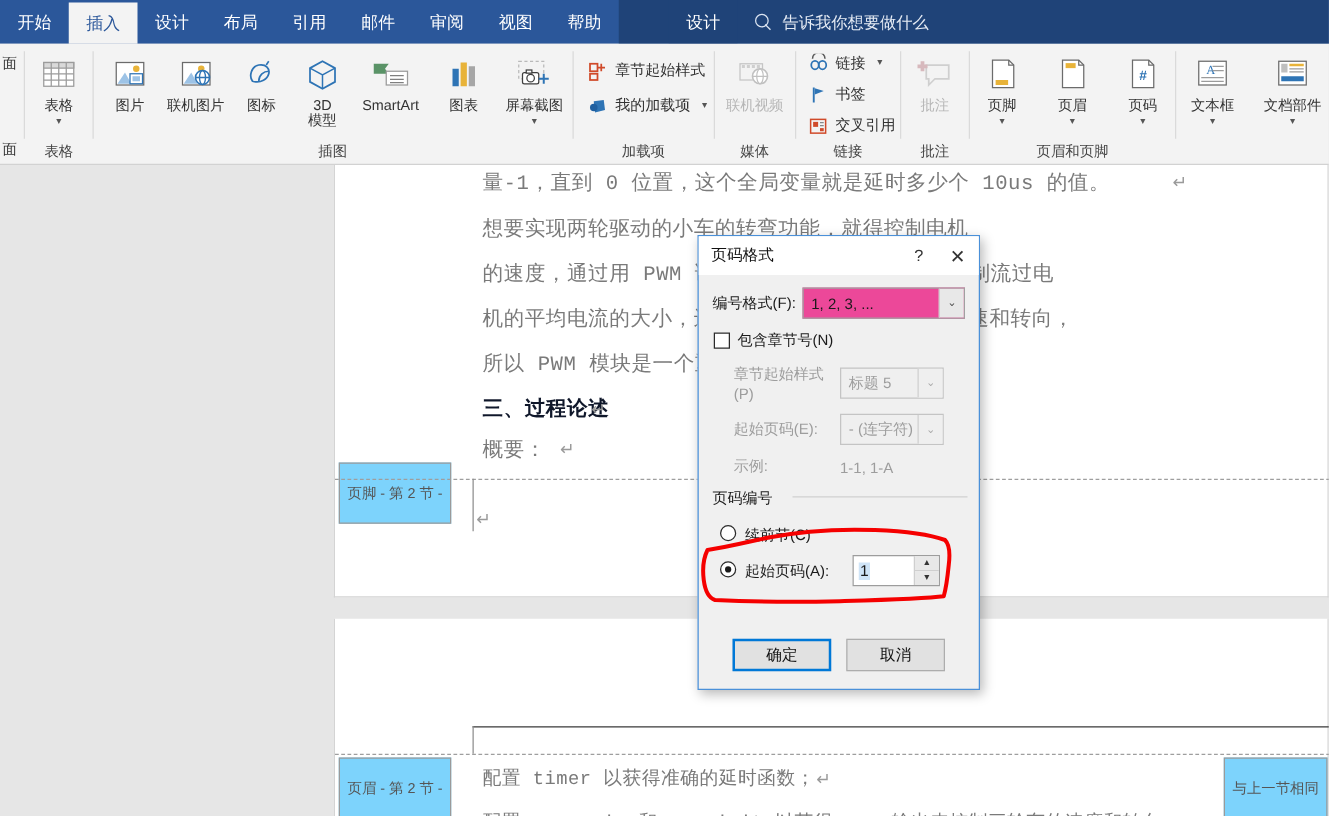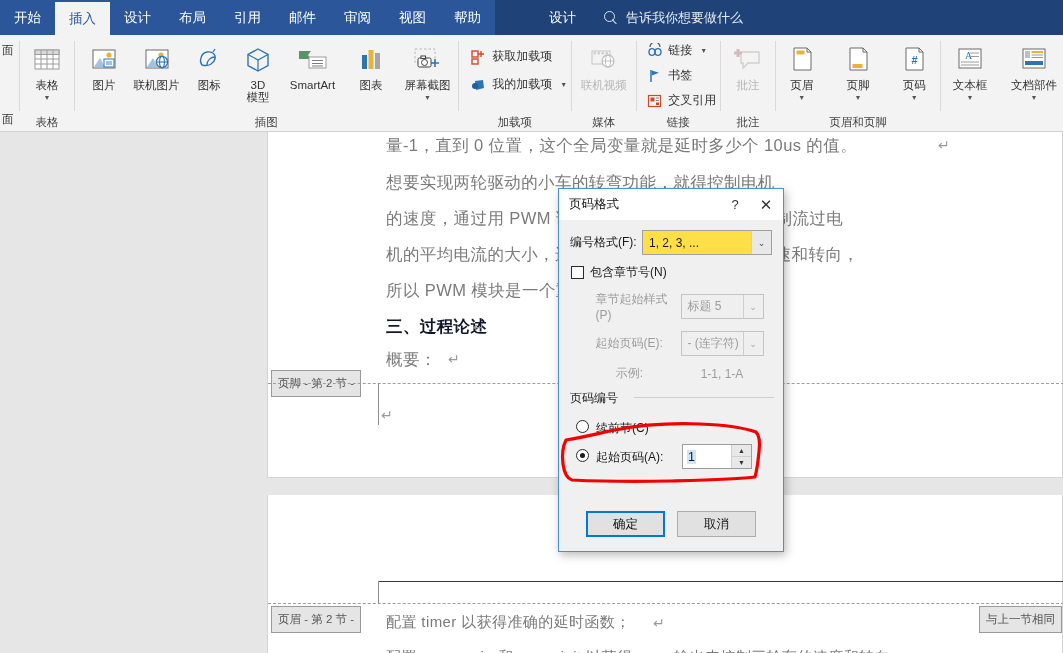--- a/index.html
+++ b/index.html
@@ -84,29 +84,29 @@
     background:#e6e6e6; overflow:hidden;
   }
   .page{
     position:absolute; left:267px; width:796px; background:#ffffff;
     border:1px solid #d4d4d4; border-top:none;
   }
   #page1{ top:-1px; height:347px; }
   #page2{ top:363px; height:160px; }
 
   .doctext{
-    position:absolute; font-family:Liberation Sans, sans-serif;
+    position:absolute; font-family:Liberation Mono, monospace;
     font-size:16.5px; color:#7a7a7a; white-space:nowrap; letter-spacing:.4px;
   }
   .doctext.bold{ font-weight:bold; color:#0f172a; }
   .pilcrow{ color:#9a9a9a; font-size:14px; }
 
   .sectiontag{
-    position:absolute; background:#e5e5e5; border:1px solid #9a9a9a;
-    font-size:11.5px; color:#555; padding:5px 6px; white-space:nowrap;
+    position:absolute; background:#7dd3fc; border:1px solid #9a9a9a;
+    font-size:11.5px; color:#555; padding:16px 6px; white-space:nowrap;
     font-family:"Liberation Sans",sans-serif;
   }
   .dashline{
     position:absolute; border-top:1px dashed #9e9e9e; height:0;
   }
   .solidline{ position:absolute; border-top:1px solid #3a3a3a; height:0; }
   .vline{ position:absolute; border-left:1px solid #8e8e8e; width:0; }
 
   
   #dialog{
@@ -117,26 +117,26 @@
   }
   #dlgtitlebar{
     height:31px; background:#ffffff; display:flex; align-items:center;
     padding:0 0 0 10px;
   }
   #dlgtitle{ font-size:12.5px; color:#111; flex:1; }
   #dlghelp{ width:28px; text-align:center; font-size:13px; color:#333; cursor:default;}
   #dlgclose{ width:34px; text-align:center; font-size:15px; color:#333; cursor:default;}
 
   .dlgbody{ padding:10px 11px 0 11px; }
-  .frow{ display:flex; align-items:center; margin-bottom:9px;justify-content:center; }
+  .frow{ display:flex; align-items:center; margin-bottom:9px; }
   .flabel{ font-size:12px; color:#1a1a1a; }
   .flabel.dis{ color:#9d9d9d; }
 
   .combo{
-    height:25px; background:#fde047; border:1px solid #a0a0a0;
+    height:25px; background:#ec4899; border:1px solid #a0a0a0;
     display:flex; align-items:center;
   }
   .combo .ctext{ flex:1; padding-left:6px; font-size:12px; color:#1a1a1a; }
   .combo .cbtn{
     width:20px; height:23px; background:#e8e8e8; border-left:1px solid #cfcfcf;
     display:flex; align-items:center; justify-content:center;
   }
   .combo.dis{ background:#efefef; border-color:#c4c4c4; }
   .combo.dis .ctext{ color:#9d9d9d; }
   .combo.dis .cbtn{ background:#efefef; }
@@ -349,21 +349,21 @@
   <div class="group" style="width:120px">
     <div class="gcontent" style="flex-direction:column; padding-left:8px; padding-top:10px">
       <div class="smbtn">
         <span class="sico">
           <svg width="16" height="16" viewBox="0 0 16 16">
             <rect x="1" y="2" width="6" height="6" fill="none" stroke="#d04a2a" stroke-width="1.4"></rect>
             <path d="M10 2 L10 8 M7 5 L13 5" stroke="#d04a2a" stroke-width="1.4"></path>
             <rect x="1" y="10" width="6" height="5" fill="none" stroke="#d04a2a" stroke-width="1.4"></rect>
           </svg>
         </span>
-        <span>获取加载项</span>
+        <span>章节起始样式</span>
       </div>
       <div class="smbtn" style="margin-top:5px">
         <span class="sico">
           <svg width="16" height="16" viewBox="0 0 16 16">
             <path d="M4 4 L12 3 L13 11 L5 13 Z" fill="#2e74b5"></path>
             <circle cx="4" cy="9" r="3" fill="#1f5fa0"></circle>
           </svg>
         </span>
         <span>我的加载项</span>
         <span class="smcaret">▼</span>
@@ -450,35 +450,35 @@
   </div>
   <div class="gsep"></div>
 
   <div class="group" style="width:165px">
     <div class="gcontent" style="justify-content:center; gap:4px">
       <div class="bigbtn">
         <span class="ico">
           <svg width="30" height="30" viewBox="0 0 30 30">
             <path d="M7 3 L20 3 L24 7 L24 25 L7 25 Z" fill="#fff" stroke="#6b6b6b"></path>
             <path d="M20 3 L20 7 L24 7" fill="none" stroke="#6b6b6b"></path>
-            <rect x="9.5" y="5.5" width="8" height="4" fill="#e8b339"></rect>
-          </svg>
-        </span>
-        <span class="cap">页眉</span>
+            <rect x="9.5" y="19" width="10" height="4" fill="#e8b339"></rect>
+          </svg>
+        </span>
+        <span class="cap">页脚</span>
         <span class="caret">▼</span>
       </div>
       <div class="bigbtn">
         <span class="ico">
           <svg width="30" height="30" viewBox="0 0 30 30">
             <path d="M7 3 L20 3 L24 7 L24 25 L7 25 Z" fill="#fff" stroke="#6b6b6b"></path>
             <path d="M20 3 L20 7 L24 7" fill="none" stroke="#6b6b6b"></path>
-            <rect x="9.5" y="19" width="10" height="4" fill="#e8b339"></rect>
-          </svg>
-        </span>
-        <span class="cap">页脚</span>
+            <rect x="9.5" y="5.5" width="8" height="4" fill="#e8b339"></rect>
+          </svg>
+        </span>
+        <span class="cap">页眉</span>
         <span class="caret">▼</span>
       </div>
       <div class="bigbtn">
         <span class="ico">
           <svg width="30" height="30" viewBox="0 0 30 30">
             <path d="M7 3 L20 3 L24 7 L24 25 L7 25 Z" fill="#fff" stroke="#6b6b6b"></path>
             <path d="M20 3 L20 7 L24 7" fill="none" stroke="#6b6b6b"></path>
             <text x="15.5" y="19" font-size="11" fill="#2e74b5" text-anchor="middle" font-family="Liberation Sans, sans-serif" font-weight="bold">#</text>
           </svg>
         </span>

